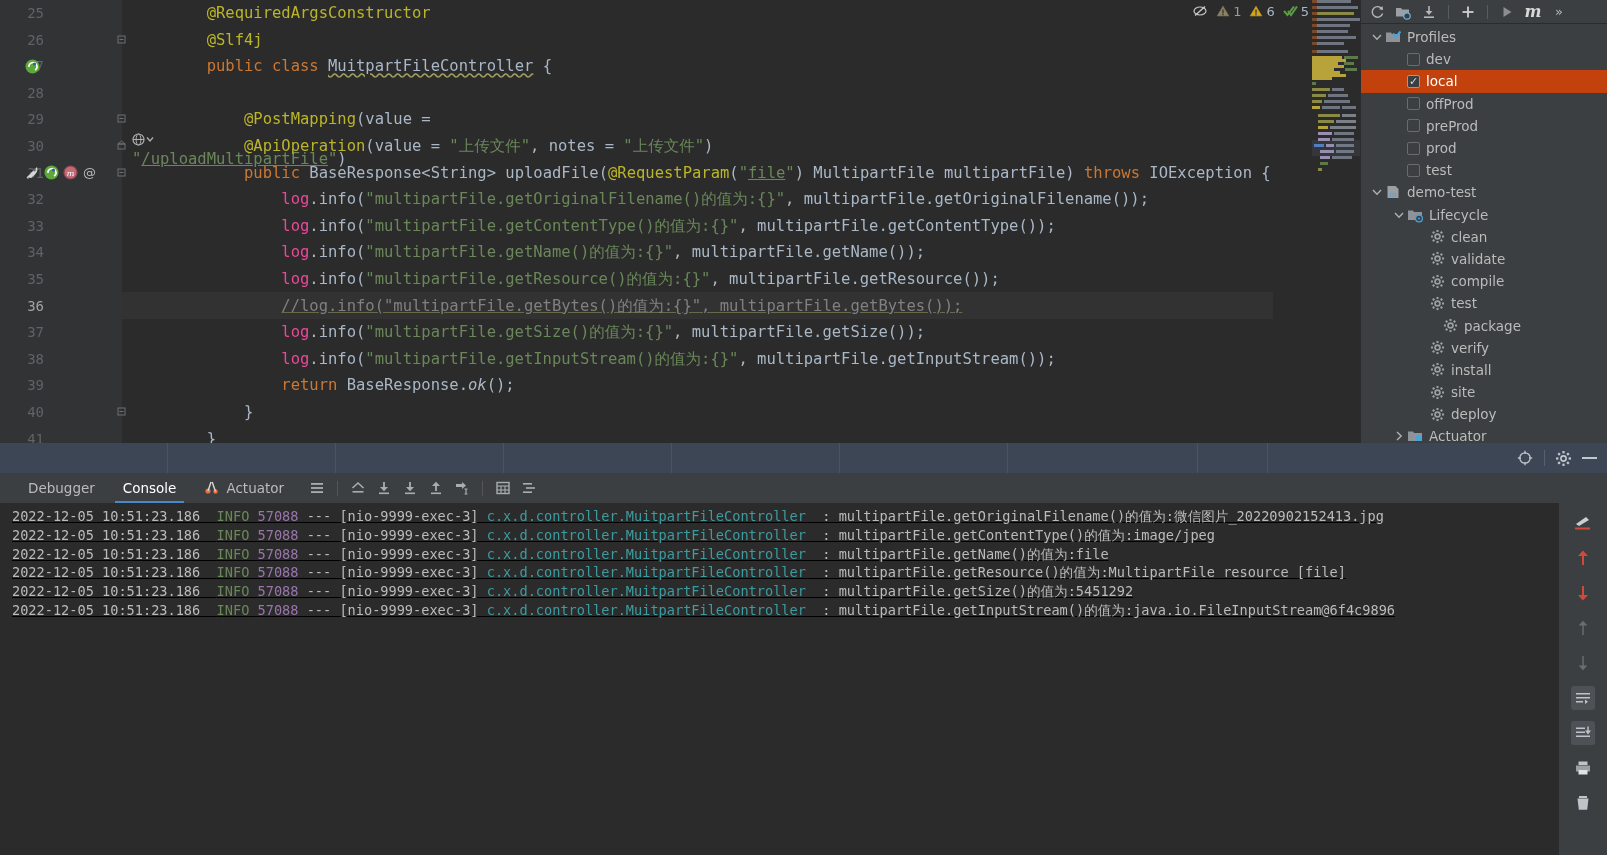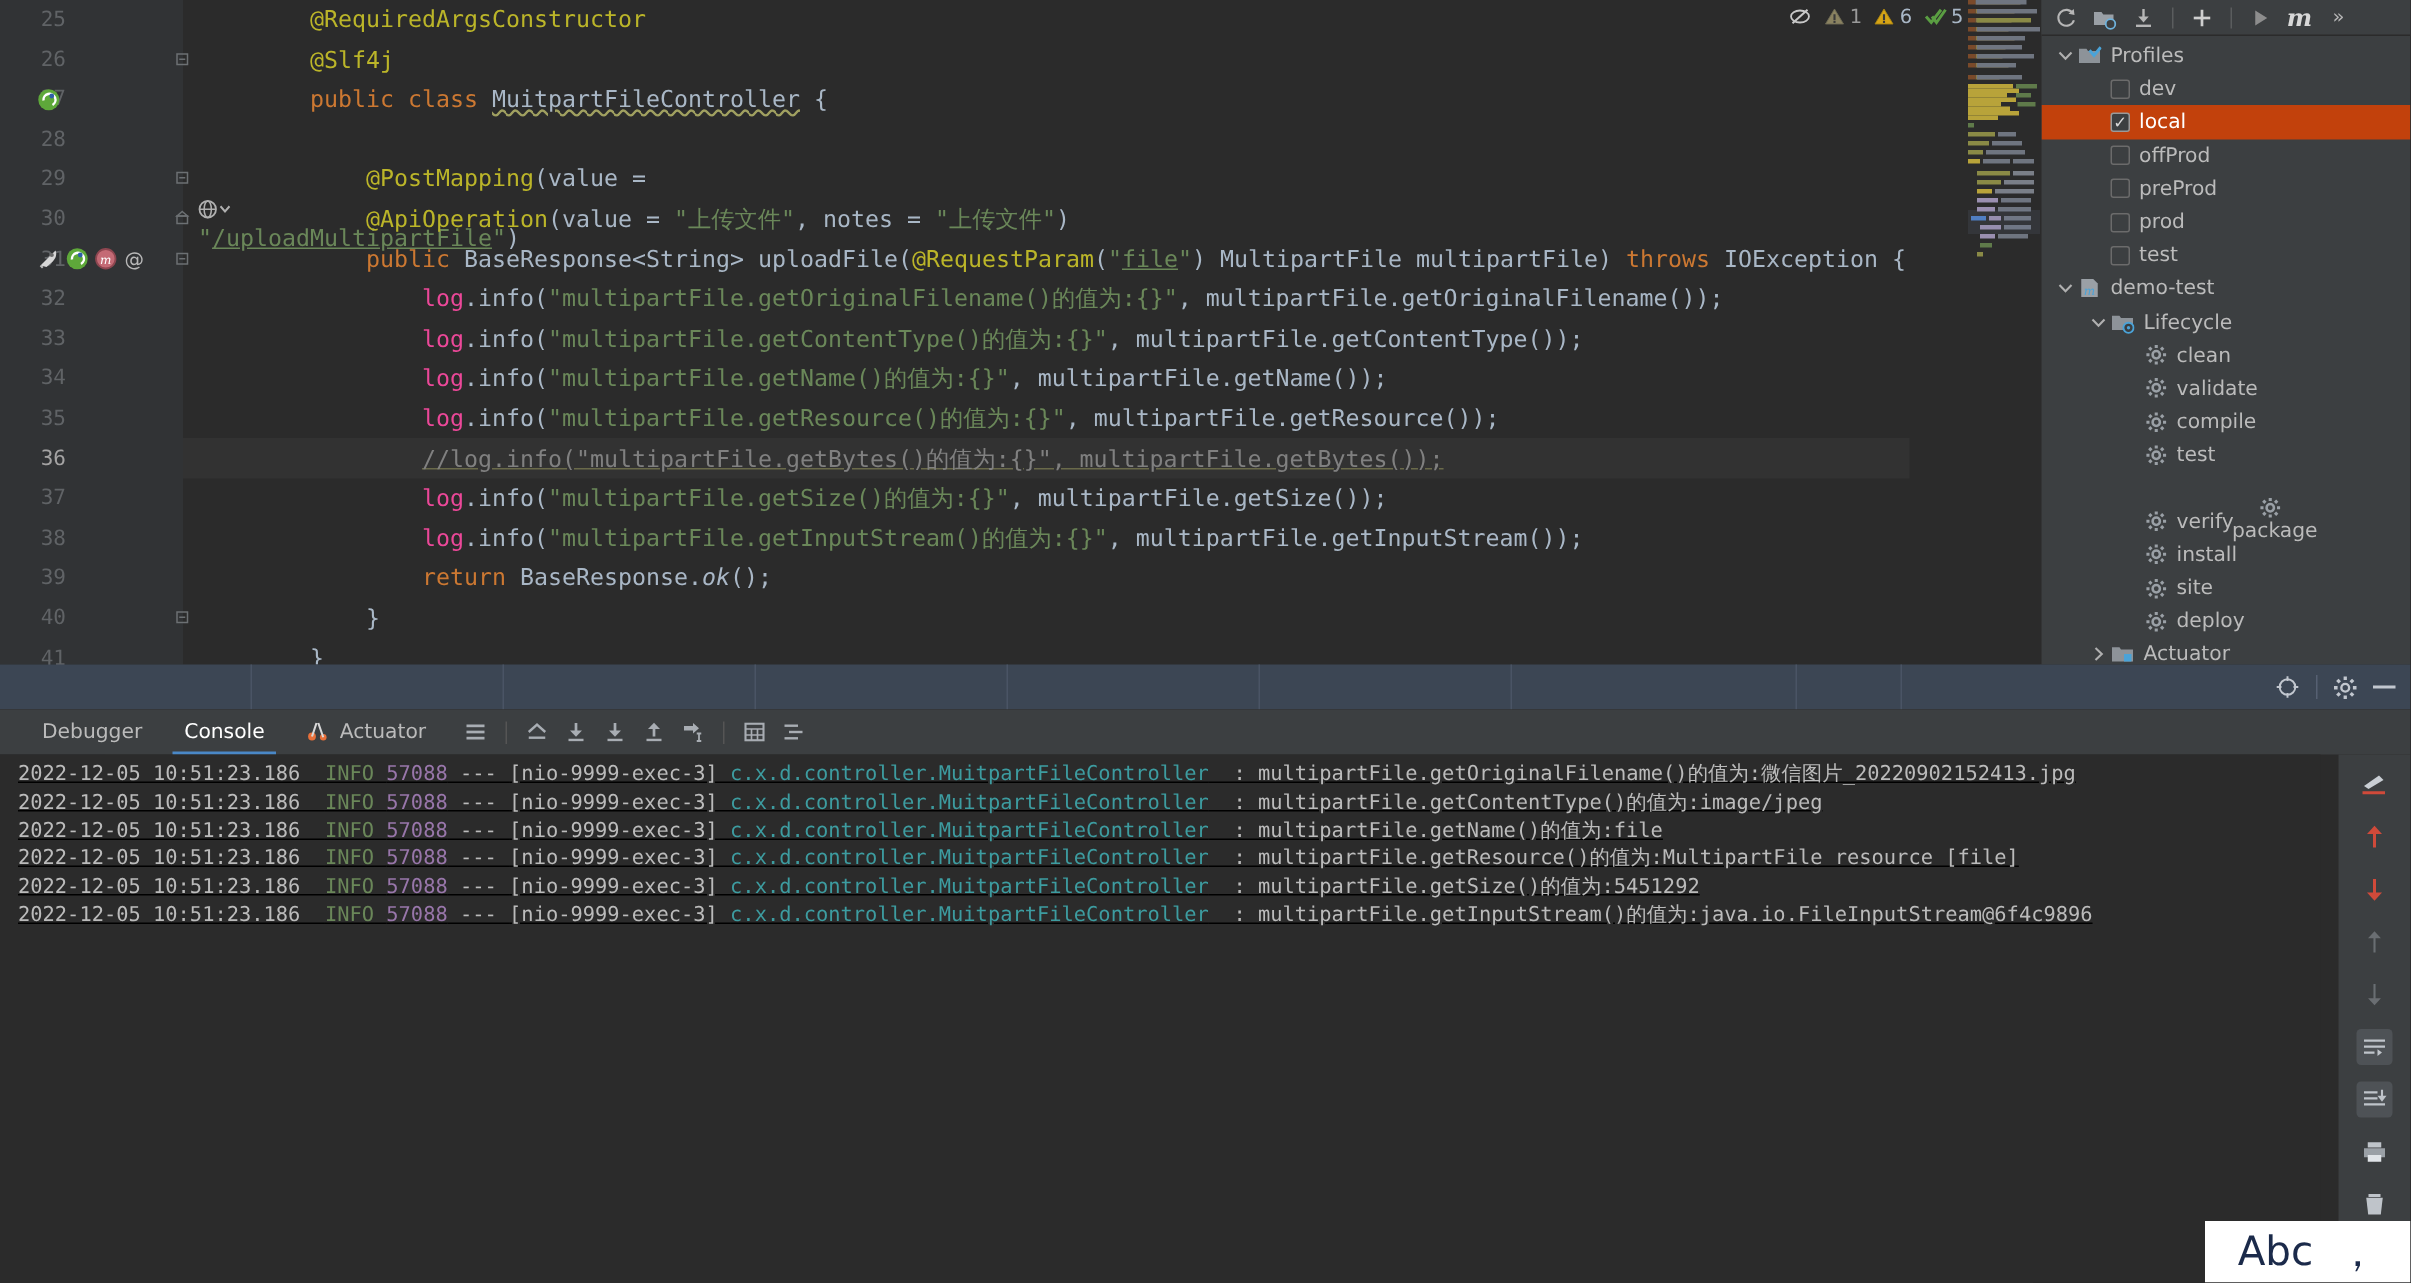--- a/index.html
+++ b/index.html
@@ -640,21 +640,21 @@
                 <line x1="12.8" y1="8" x2="15" y2="8"></line>
                 <line x1="3" y1="3" x2="4.6" y2="4.6"></line>
                 <line x1="11.4" y1="11.4" x2="13" y2="13"></line>
                 <line x1="13" y1="3" x2="11.4" y2="4.6"></line>
                 <line x1="4.6" y1="11.4" x2="3" y2="13"></line>
               </g>
             </svg>
           </span>
           <span>test</span>
         </div>
-        <div class="tree-row" style="padding-left: 65px; flex-direction: column;">
+        <div class="tree-row" style="padding-left: 65px;">
           <span class="tw"></span>
           <span class="tw" style="margin-right: 6px;">
             <svg width="15" height="15" viewBox="0 0 16 16">
               <circle cx="8" cy="8" r="2.6" fill="none" stroke="#9aa0a6" stroke-width="1.8"></circle>
               <g stroke="#9aa0a6" stroke-width="2.2">
                 <line x1="8" y1="1" x2="8" y2="3.2"></line>
                 <line x1="8" y1="12.8" x2="8" y2="15"></line>
                 <line x1="1" y1="8" x2="3.2" y2="8"></line>
                 <line x1="12.8" y1="8" x2="15" y2="8"></line>
                 <line x1="3" y1="3" x2="4.6" y2="4.6"></line>
@@ -944,18 +944,14 @@
       <span class="rail-ic">
         <svg width="18" height="18" viewBox="0 0 18 18">
           <rect x="5" y="2" width="8" height="2" fill="#bfc4ca"></rect>
           <path d="M3.5 4.5 h11 l-1.3 11.2 h-8.4 z" fill="#bfc4ca"></path>
         </svg>
       </span>
     </div>
 
   </div>
 
-  <div class="ime-popup">
-    <span>Abc</span>
-    <span>，</span>
-  </div>
 
 </div>
 
 </body></html>

